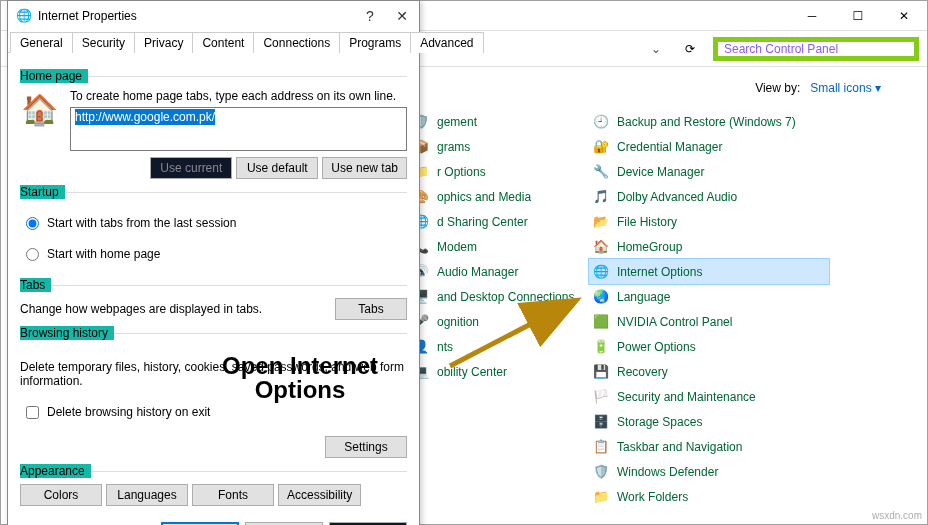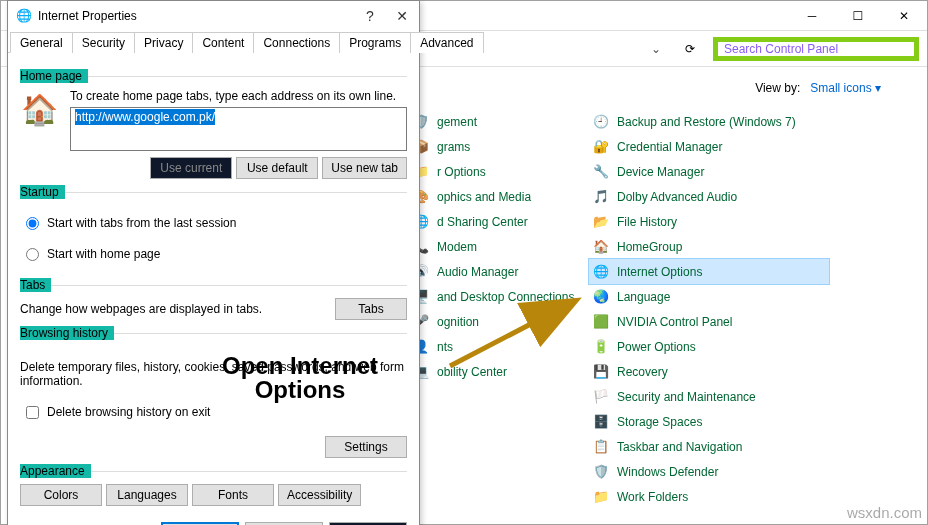--- a/index.html
+++ b/index.html
@@ -55,21 +55,21 @@
 .radio-row input, .chk-row input { margin: 0 4px 0 6px; }
 .tabs-row { display: flex; align-items: center; gap: 12px; }
 .tabs-row .txt { flex: 1; }
 .dlg-footer { display: flex; justify-content: flex-end; gap: 6px; padding: 8px 12px 10px; }
 .dlg-footer .btn { min-width: 78px; }
 .btn.default { border: 1px solid #0078d7; box-shadow: inset 0 0 0 1px #0078d7; }
 
 
 .annot { position: absolute; top: 354px; left: 222px; font-size: 24px; font-weight: bold; color: #000; text-align: center; line-height: 24px; pointer-events: none; z-index: 99; }
 .arrow { position: absolute; top: 296px; left: 445px; pointer-events: none; z-index: 98; }
-.watermark { position: absolute; bottom: 4px; right: 6px; font-size: 15px; color: rgba(0,0,0,.35); }
+.watermark { position: absolute; bottom: 4px; right: 6px; font-size: 10px; color: rgba(0,0,0,.35); }
 .sel { background:#0078d7; color:#fff; padding:1px 0;}
 </style>
 </head>
 <body>
 
 <div class="cp-window">
   <div class="cp-titlebar">
     <div class="cp-tbtn">─</div>
     <div class="cp-tbtn">☐</div>
     <div class="cp-tbtn close">✕</div>

